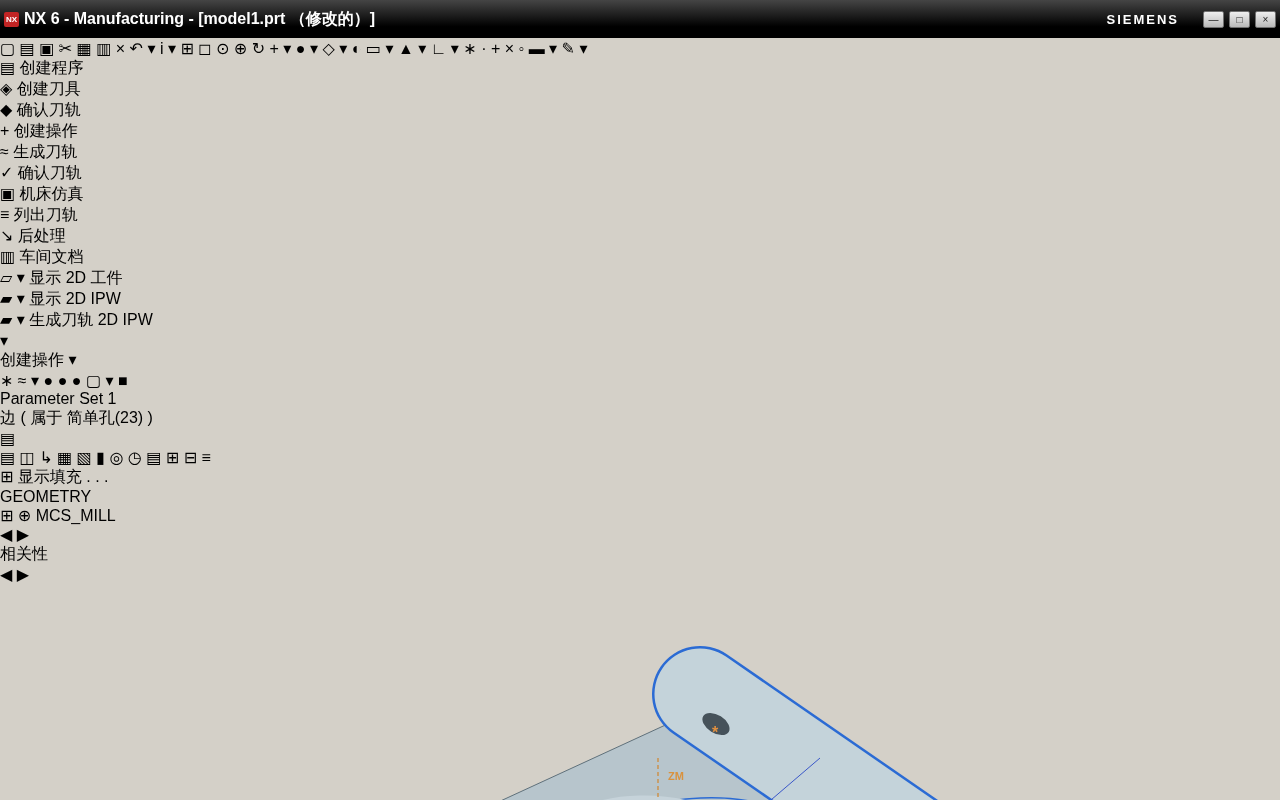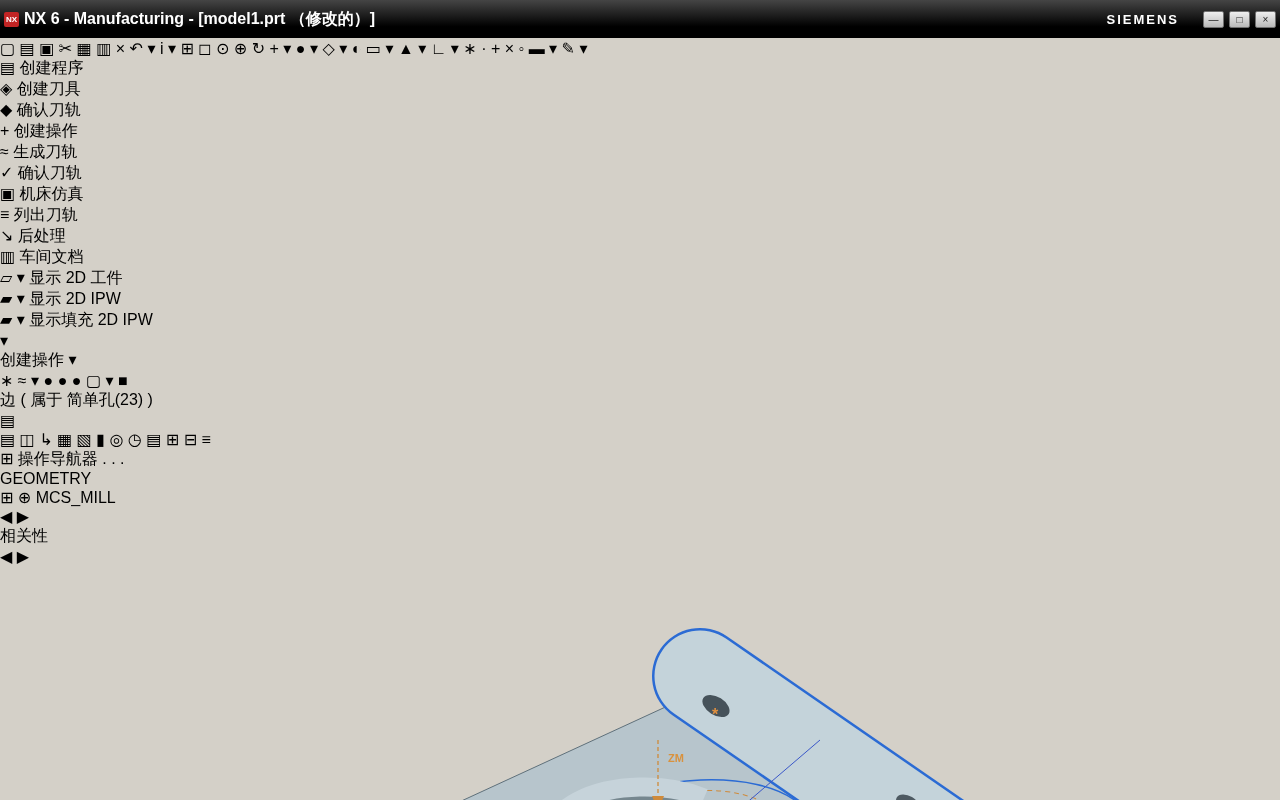--- a/index.html
+++ b/index.html
@@ -237,21 +237,21 @@
         <span class="bicon g-gray">▰</span>
         <span class="caret">▾</span>
       </span>
       <span class="blabel">显示 2D IPW</span>
     </div>
     <div class="bigbtn">
       <span class="bicon-row">
         <span class="bicon g-blue">▰</span>
         <span class="caret">▾</span>
       </span>
-      <span class="blabel">显示填充 2D IPW</span>
+      <span class="blabel">生成刀轨 2D IPW</span>
     </div>
   </div>
 
   <div class="toolbar3">
     <div class="combo">
       <span class="ctext"></span>
       <span class="cbtn">▾</span>
     </div>
     <div class="combo" style="width:106px">
       <span class="ctext">创建操作</span>
@@ -264,20 +264,21 @@
     <span class="ic g-gray">●</span>
     <span class="ic g-blue">●</span>
     <span class="ic g-teal">●</span>
     <span class="ic g-gray">▢</span>
     <span class="caret">▾</span>
     <span class="bar-sep"></span>
     <span class="ic g-blue">■</span>
   </div>
 
   <div class="statusrow">
+    <div class="status-left">Parameter Set 1</div>
     <div class="status-msg">边 ( 属于 简单孔(23) )</div>
     <div class="status-right">
       <span class="status-ic">▤</span>
     </div>
   </div>
 
   <div class="leftstrip">
     <span class="strip-ic g-blue">▤</span>
     <span class="strip-ic g-gray">◫</span>
     <span class="strip-ic g-orange">↳</span>
@@ -288,21 +289,21 @@
     <span class="strip-ic g-blue">◷</span>
     <span class="strip-ic g-green">▤</span>
     <span class="strip-ic tiny g-gray">⊞</span>
     <span class="strip-ic tiny g-gray">⊟</span>
     <span class="strip-ic tiny g-gray">≡</span>
   </div>
 
   <div class="navigator">
     <div class="nav-header">
       <span class="ic sm g-blue">⊞</span>
-      <span>操作导航器 . . .</span>
+      <span>显示填充 . . .</span>
     </div>
     <div class="nav-tree">
       <div class="tree-row">
         <span class="tree-label">GEOMETRY</span>
       </div>
       <div class="tree-row">
         <span class="expander">⊞</span>
         <span class="tree-ic g-blue">⊕</span>
         <span class="tree-label">MCS_MILL</span>
       </div>

